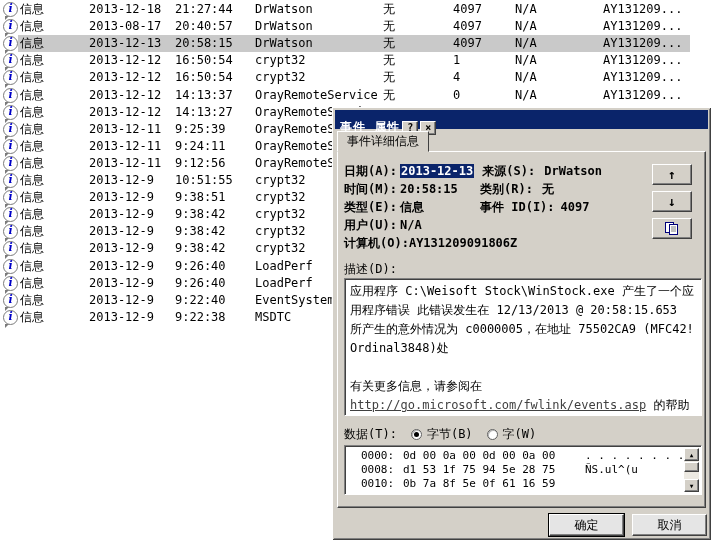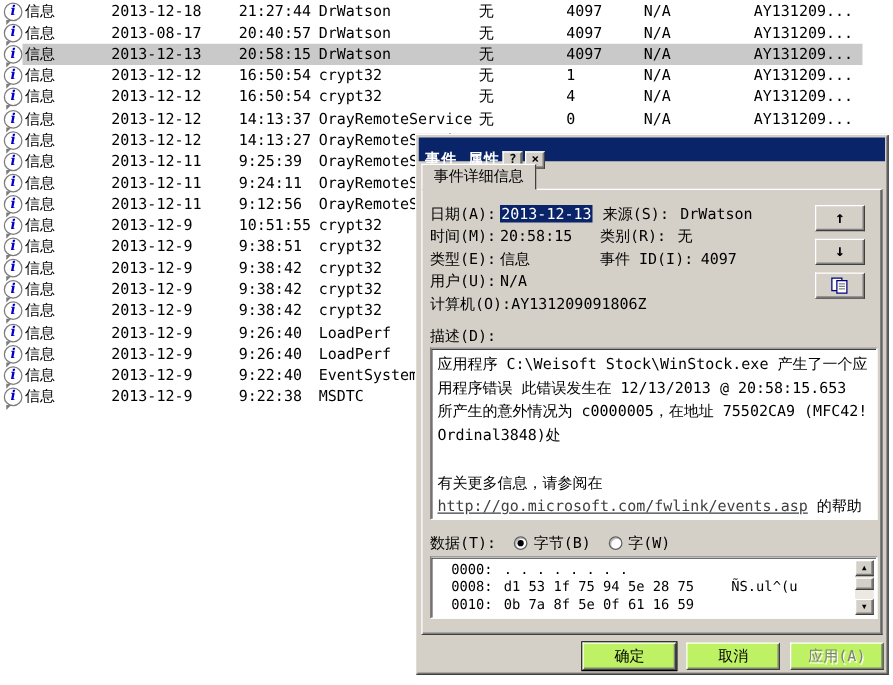--- a/index.html
+++ b/index.html
@@ -7,21 +7,21 @@
     width:714px;height:548px;position:relative;overflow:hidden;
     background:#ffffff;
     font-family:"DejaVu Sans Mono","DejaVu Sans","Liberation Sans",sans-serif;
     font-size:12px;color:#000;
   }
   
   .listview{position:absolute;left:0;top:0;width:714px;height:548px;}
   .lv-row{position:absolute;left:0;width:714px;height:17px;}
   .lv-row .hl{position:absolute;left:18px;top:0;width:672px;height:17px;background:#c9c9c9;}
   .cell{position:absolute;top:1px;line-height:15px;white-space:nowrap;}
-  .c-type{left:20px;}.c-date{left:89px;}.c-time{left:191px;text-align:right;}.c-source{left:255px;}
+  .c-type{left:20px;}.c-date{left:89px;}.c-time{left:175px;text-align:right;}.c-source{left:255px;}
   .c-cat{left:383px;}.c-id{left:453px;}.c-user{left:515px;}.c-comp{left:603px;}
   .info-icon{
     position:absolute;left:3px;top:1px;width:13px;height:13px;border-radius:50%;
     background:#fff;border:1px solid #7b7b7b;color:#0000c6;
     font-family:"DejaVu Serif",serif;font-weight:bold;font-style:italic;font-size:11px;
     text-align:center;line-height:12px;
   }
   .info-icon::after{
     content:"";position:absolute;left:1px;bottom:-4px;
     border-left:4px solid #7b7b7b;border-bottom:4px solid transparent;
@@ -49,21 +49,21 @@
     background:#d4d0c8;border:1px solid;border-color:#fff #404040 #d4d0c8 #fff;
     box-shadow:inset -1px 1px 0 #d4d0c8;
     display:flex;align-items:center;box-sizing:border-box;
   }
   .panel{
     position:absolute;left:5px;top:44px;right:5px;height:357px;z-index:2;
     background:#d4d0c8;border:1px solid;border-color:#fff #404040 #404040 #fff;
     box-shadow:inset -1px -1px 0 #808080;box-sizing:border-box;
   }
   .fields{position:absolute;left:6px;top:10px;right:62px;}
-  .field-row{display:flex;height:18px;align-items:center;white-space:nowrap;}
+  .field-row{display:flex;height:18px;align-items:center;white-space:nowrap;font-weight:bold;}
   .f-label{min-width:56px;}
   .f-value{min-width:72px;margin-right:8px;}
   .f-label2{min-width:56px;margin-right:6px;}
   .sel-value{background:#0a246a;color:#fff;padding:0 1px;}
   .nav-btn{
     position:absolute;right:13px;width:40px;height:21px;background:#d4d0c8;
     border:1px solid;border-color:#fff #404040 #404040 #fff;box-shadow:inset -1px -1px 0 #808080;
     display:flex;align-items:center;justify-content:center;font-size:13px;font-weight:bold;
     box-sizing:border-box;cursor:default;
   }
@@ -100,21 +100,21 @@
     border:1px solid;border-color:#fff #404040 #404040 #fff;box-shadow:inset -1px -1px 0 #808080;
     font-size:6px;display:flex;align-items:center;justify-content:center;box-sizing:border-box;color:#000;
   }
   .sb-up{top:0;}.sb-down{bottom:0;}
   .sb-thumb{
     position:absolute;left:0;top:14px;width:15px;height:10px;background:#d4d0c8;
     border:1px solid;border-color:#fff #404040 #404040 #fff;box-shadow:inset -1px -1px 0 #808080;box-sizing:border-box;
   }
   .btn-row{position:absolute;left:0;right:4px;top:407px;display:flex;justify-content:flex-end;gap:8px;}
   .dlg-btn{
-    width:75px;height:22px;background:#bef264;
+    width:75px;height:22px;background:#e5e5e5;
     border:1px solid;border-color:#fff #404040 #404040 #fff;box-shadow:inset -1px -1px 0 #808080;
     display:flex;align-items:center;justify-content:center;box-sizing:border-box;cursor:default;
   }
   .dlg-btn.default{box-shadow:0 0 0 1px #000,inset -1px -1px 0 #808080;}
   .dlg-btn.disabled{color:#808080;text-shadow:1px 1px 0 #fff;}
   .copy-glyph{display:block;}
 </style>
 </head>
 <body>
 
@@ -402,35 +402,34 @@
     <div class="data-row">
       <span>数据(T):</span>
       <span class="radio checked"></span>
       <span>字节(B)</span>
       <span class="radio"></span>
       <span>字(W)</span>
     </div>
 
     <div class="hex-box">
       <div>
-          <div class="hex-row"><span class="hx-off">0000:</span><span class="hx-ascii">. . . . . . . .</span></div>
+          <div class="hex-row"><span class="hx-off">0000:</span><span class="hx-bytes">0d 00 0a 00 0d 00 0a 00</span><span class="hx-ascii">. . . . . . . .</span></div>
           <div class="hex-row"><span class="hx-off">0008:</span><span class="hx-bytes">d1 53 1f 75 94 5e 28 75</span><span class="hx-ascii">ÑS.ul^(u</span></div>
           <div class="hex-row"><span class="hx-off">0010:</span><span class="hx-bytes">0b 7a 8f 5e 0f 61 16 59</span></div>
         </div>
       <div class="hex-sb">
         <div class="sb-btn sb-up">
             <span>▲</span>
           </div>
         <div class="sb-thumb"></div>
         <div class="sb-btn sb-down">
             <span>▼</span>
           </div>
       </div>
     </div>
 
   </div>
 
   <div class="btn-row">
     <div class="dlg-btn default">确定</div>
     <div class="dlg-btn">取消</div>
-    <div class="dlg-btn disabled">应用(A)</div>
   </div>
 </div>
 
 </body></html>

